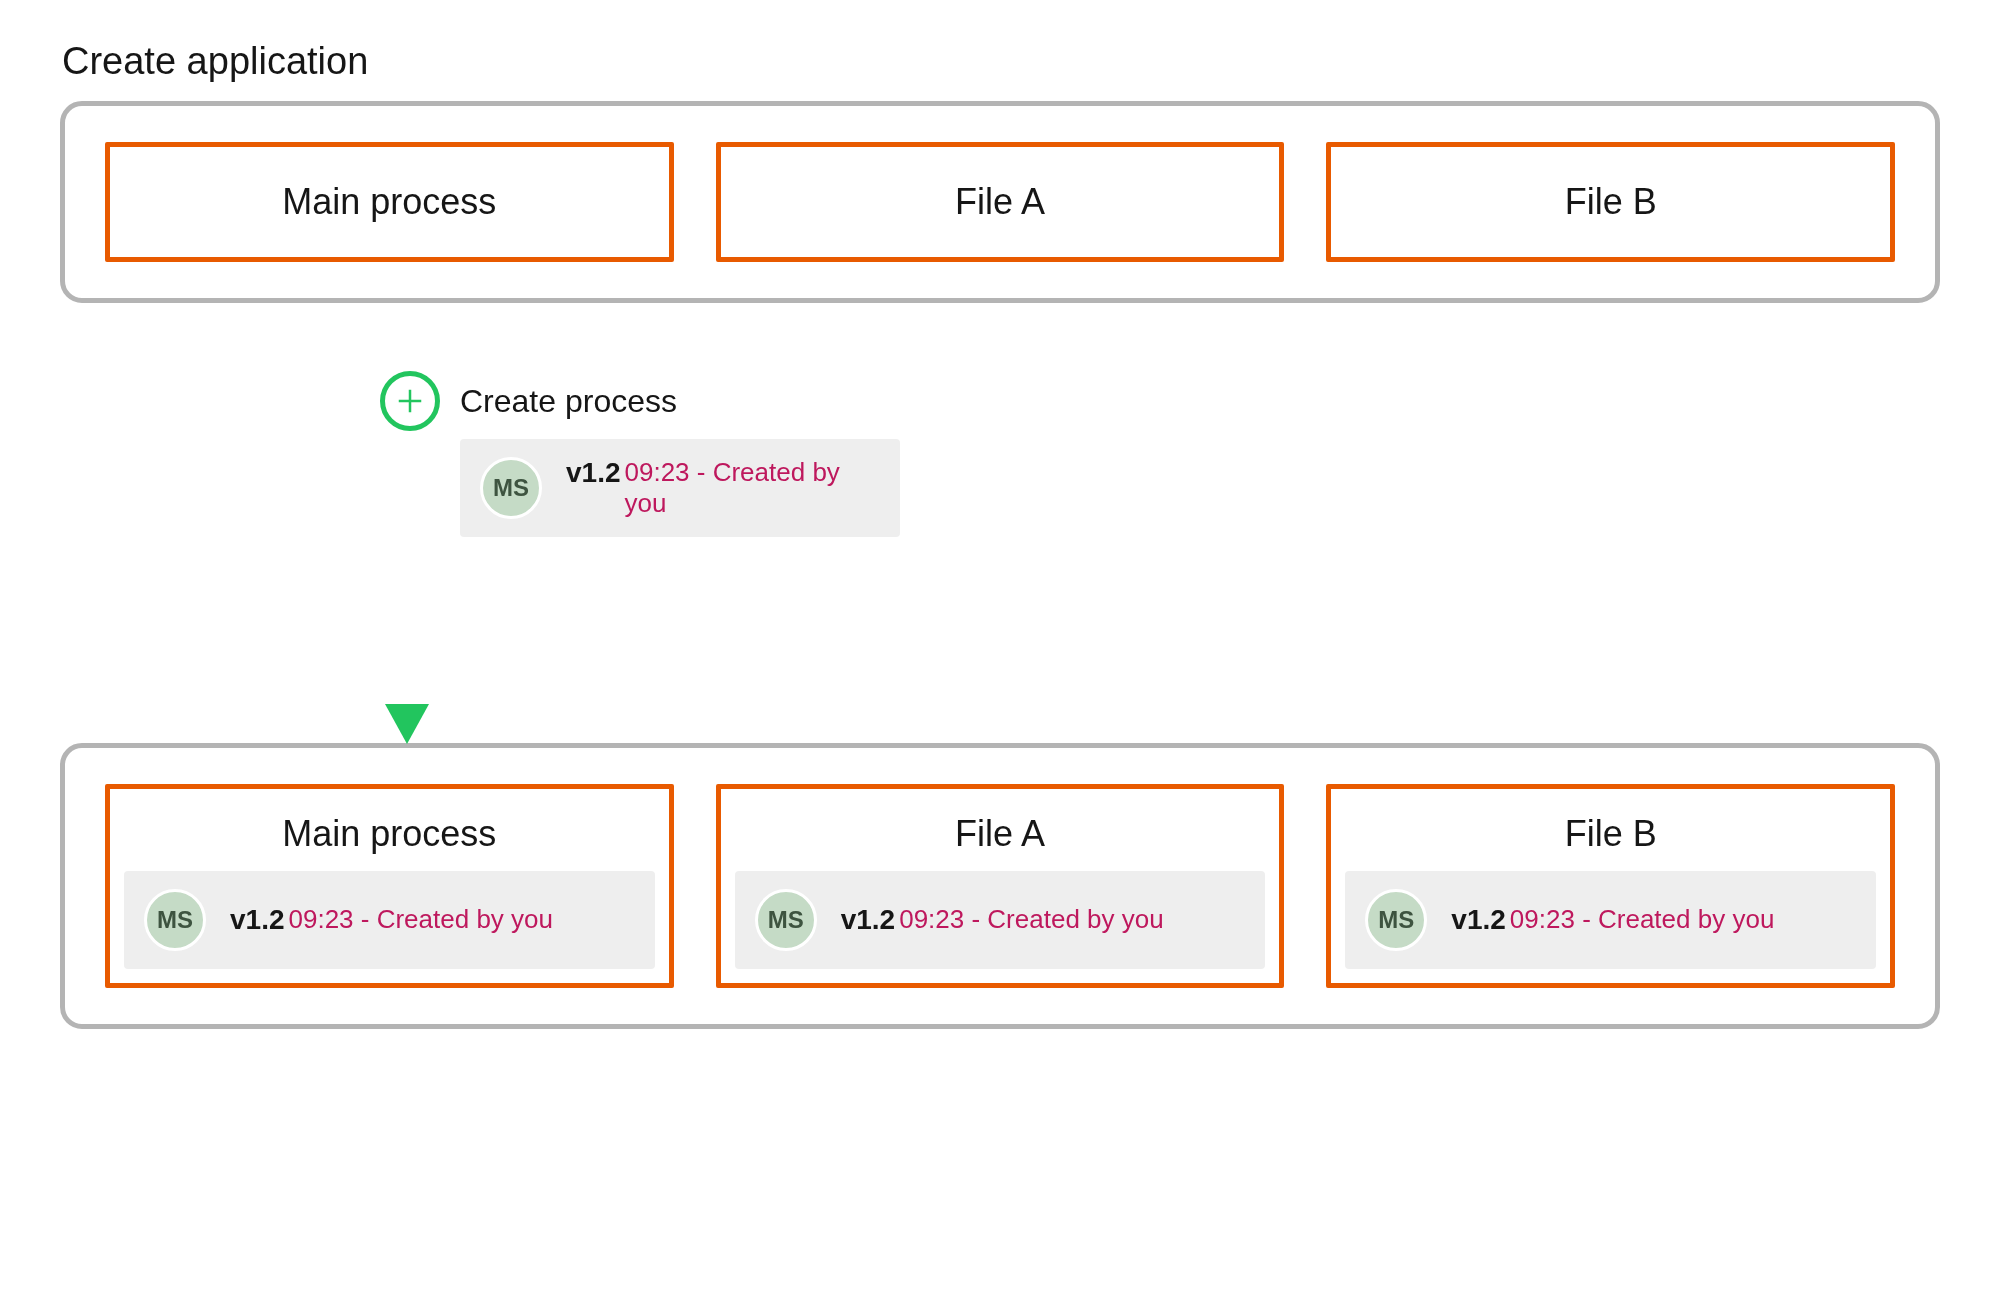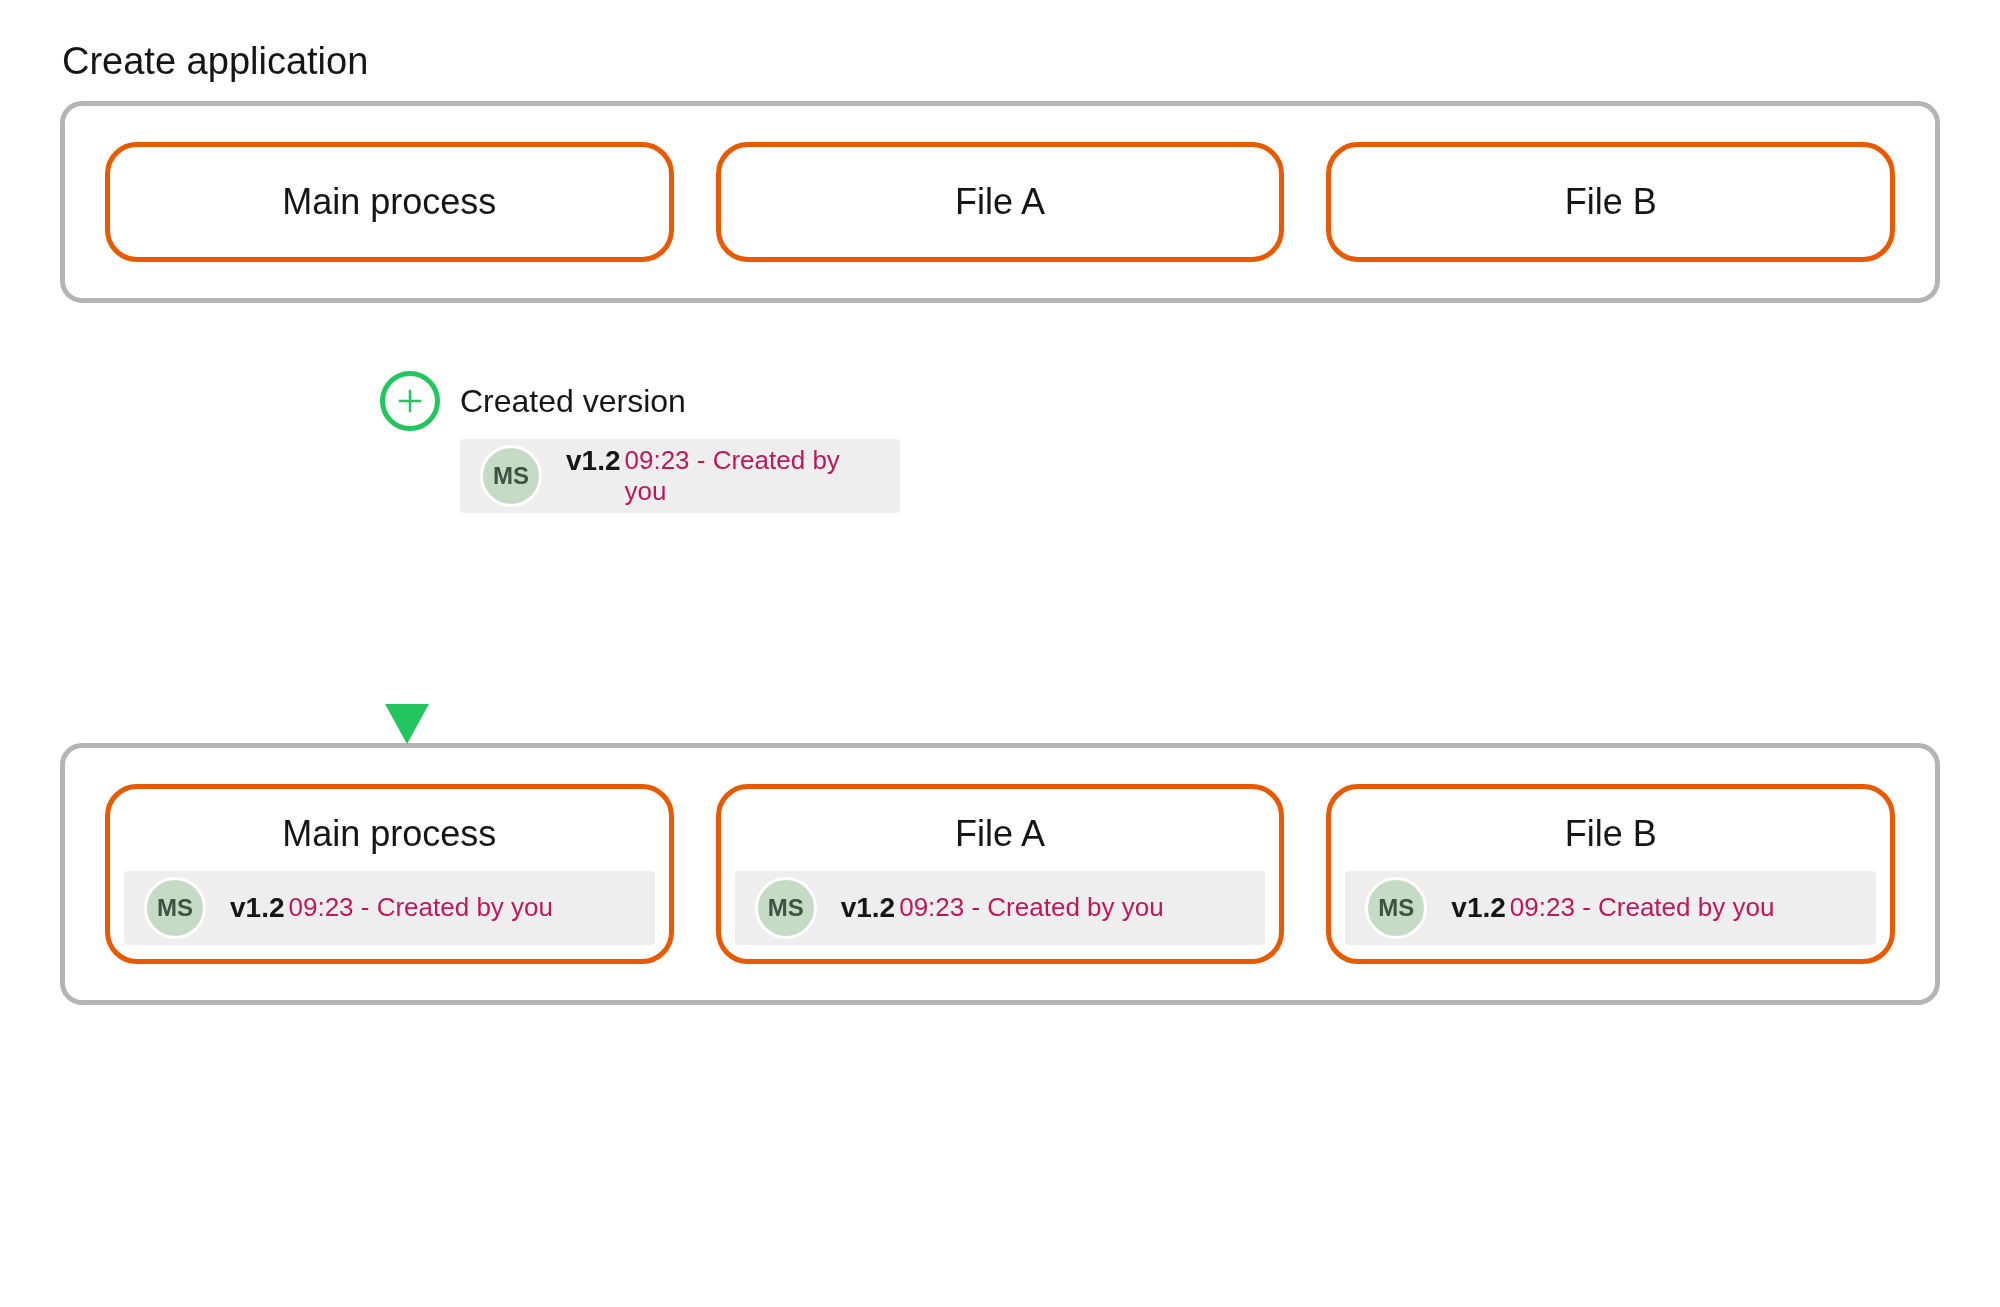--- a/index.html
+++ b/index.html
@@ -19,42 +19,42 @@
   .container {
     border: 5px solid #b4b4b4;
     border-radius: 22px;
     padding: 36px 40px;
     display: flex;
     gap: 42px;
   }
   .file-box {
     flex: 1;
     border: 5px solid #e85a00;
-    border-radius: 32px;
+    border-radius: 2px;
     background: #ffffff;
     padding: 24px 14px 14px 14px;
     display: flex;
     flex-direction: column;
     align-items: stretch;
     justify-content: center;
   }
   .file-box.simple {
     padding: 34px 14px;
     align-items: center;
   }
   .file-label {
     font-size: 36px;
     font-weight: 400;
     text-align: center;
     color: #161616;
   }
   .version-tile {
     background: #eeeeee;
     border-radius: 4px;
-    padding: 6px 20px;
+    padding: 18px 20px;
     display: flex;
     align-items: center;
     gap: 24px;
     margin-top: 16px;
   }
   .version-tile.standalone {
     margin-top: 0;
     width: 440px;
   }
   .avatar {
@@ -147,21 +147,21 @@
       <polygon points="30,446 8,406 52,406" fill="#22c55e"></polygon>
     </svg>
   </div>
 
   <div class="plus-circle">
     <svg viewBox="0 0 24 24">
         <path d="M11 3h2v8h8v2h-8v8h-2v-8H3v-2h8z" fill="#22c55e"></path>
       </svg>
   </div>
 
-  <div class="create-label">Created version</div>
+  <div class="create-label">Create process</div>
 
   <div class="standalone-pos">
     <div class="version-tile standalone">
       <div class="avatar">MS</div>
       <div class="version-text">
         <div class="version-name">v1.2</div>
         <div class="version-meta">09:23 - Created by you</div>
       </div>
     </div>
   </div>

